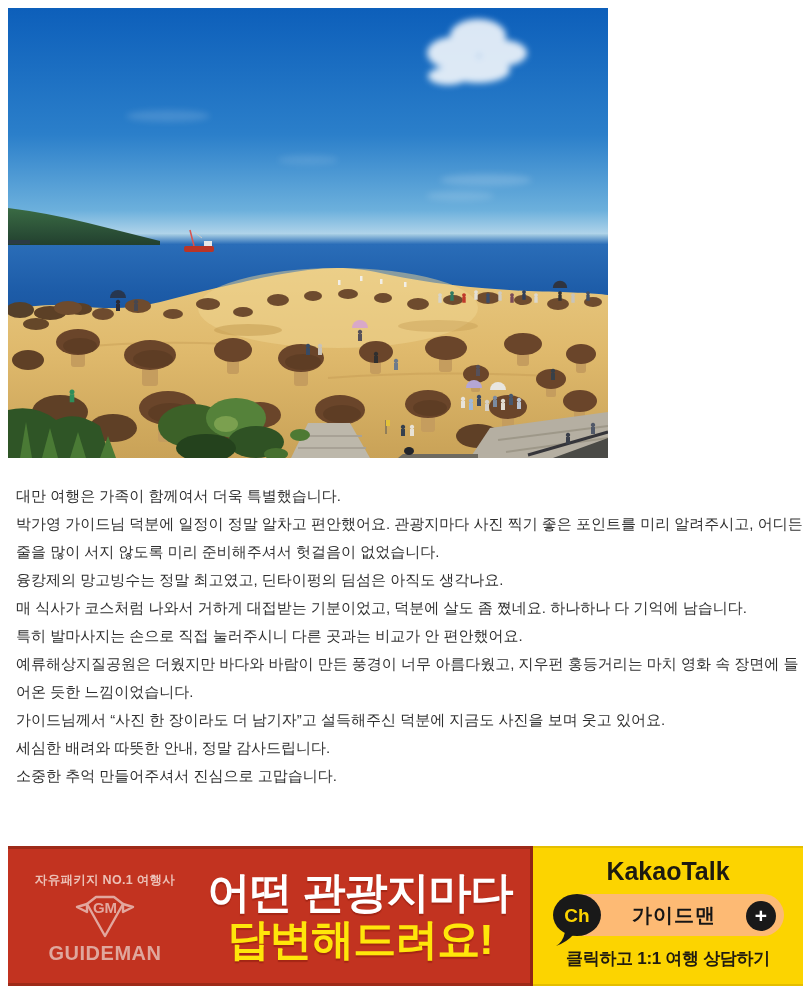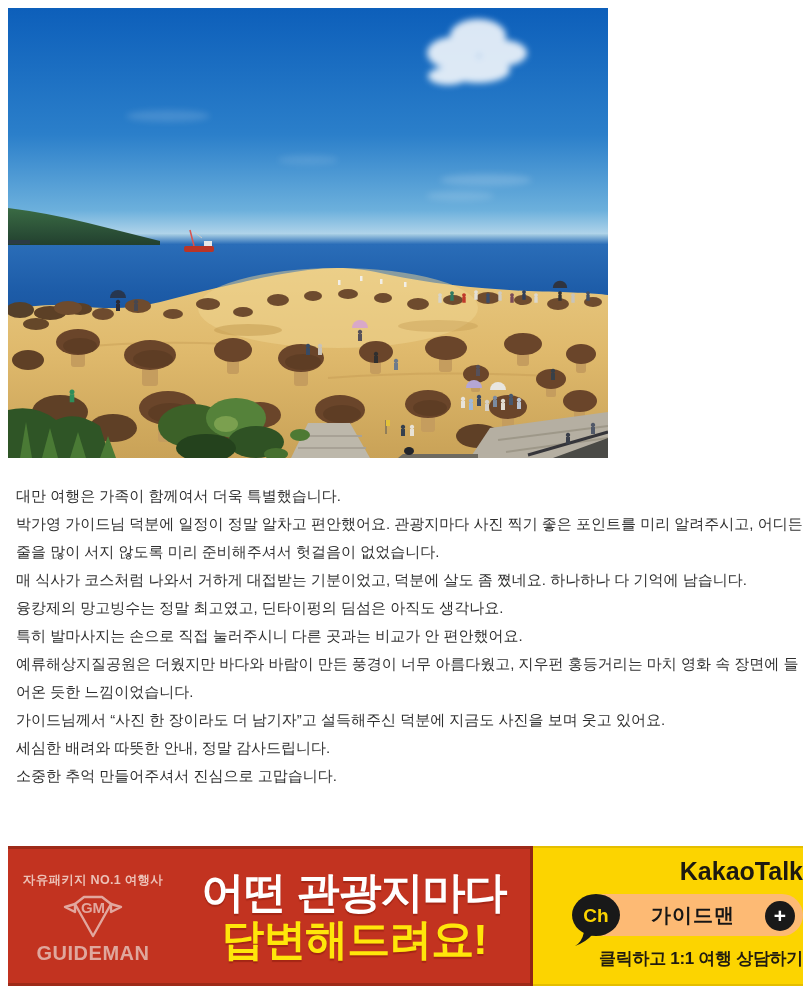--- a/index.html
+++ b/index.html
@@ -10,33 +10,33 @@
   .photo-wrap svg{display:block;}
 
   
   .review{margin:24px 8px 0 16px;width:795px;color:#2f2f2f;font-size:15px;line-height:28px;word-break:break-all;}
   .review p{margin:0;}
 
   
   .banner{display:flex;width:795px;height:140px;margin:56px 0 0 8px;}
   .banner-red{width:522px;background:#c23320;display:flex;
               box-shadow:inset 0 3px 0 #9e2a18, inset 0 -3px 0 #9e2a18;}
-  .logo-block{width:170px;display:flex;flex-direction:column;align-items:center;justify-content:center;padding-top:4px;}
+  .logo-block{width:170px;display:flex;flex-direction:column;align-items:center;justify-content:center;padding-top:4px;padding-left:12px;}
   .tagline{font-size:12.5px;font-weight:600;color:#ecc0b6;letter-spacing:.3px;}
   .gm-diamond{margin:5px 0 2px 0;}
   .brand{font-size:20px;font-weight:600;color:#dfa79d;letter-spacing:.5px;}
   .center-block{flex:1;display:flex;flex-direction:column;align-items:center;justify-content:center;line-height:1.1;
                 font-weight:800;font-size:43px;letter-spacing:-1px;
                 text-shadow:0 2px 1px rgba(110,15,0,.35);}
   .q-line1{color:#ffffff;}
   .q-line2{color:#ffe60a;}
 
   .banner-yellow{width:273px;background:#fcd400;border-left:3px solid #8f2414;box-sizing:border-box;
                  box-shadow:inset 0 2px 0 #e4be00, inset 0 -2px 0 #e4be00;
-                 display:flex;flex-direction:column;align-items:flex-end;}
+                 display:flex;flex-direction:column;align-items:center;}
   .kakao-logo{margin-top:13px;font-size:25px;color:#1d1a10;line-height:1;}
   .kakao-logo .k-light{font-weight:600;}
   .kakao-logo .k-bold{font-weight:900;}
   .channel-row{position:relative;margin-top:9px;width:232px;height:44px;}
   .pill{position:absolute;left:12px;top:1px;width:220px;height:42px;background:#fdba74;border-radius:21px;
         display:flex;align-items:center;justify-content:center;}
   .channel-name{font-size:20px;font-weight:600;color:#151515;letter-spacing:1px;}
   .ch-bubble{position:absolute;left:0;top:0;width:50px;height:54px;}
   .plus-btn{position:absolute;right:8px;top:7px;width:30px;height:30px;background:#191919;border-radius:50%;
             color:#fff;font-size:21px;font-weight:700;display:flex;align-items:center;justify-content:center;line-height:0;}
@@ -279,22 +279,22 @@
       <rect x="372" y="271" width="2.5" height="5"></rect>
           <rect x="396" y="274" width="2.5" height="5"></rect>
     </g>
   </g>
 </svg>
 </div>
 
 <div class="review">
   <p>대만 여행은 가족이 함께여서 더욱 특별했습니다.</p>
   <p>박가영 가이드님 덕분에 일정이 정말 알차고 편안했어요. 관광지마다 사진 찍기 좋은 포인트를 미리 알려주시고, 어디든 줄을 많이 서지 않도록 미리 준비해주셔서 헛걸음이 없었습니다.</p>
+  <p>융캉제의 망고빙수는 정말 최고였고, 딘타이펑의 딤섬은 아직도 생각나요.</p>
   <p>매 식사가 코스처럼 나와서 거하게 대접받는 기분이었고, 덕분에 살도 좀 쪘네요. 하나하나 다 기억에 남습니다.</p>
-  <p>융캉제의 망고빙수는 정말 최고였고, 딘타이펑의 딤섬은 아직도 생각나요.</p>
   <p>특히 발마사지는 손으로 직접 눌러주시니 다른 곳과는 비교가 안 편안했어요.</p>
   <p>예류해상지질공원은 더웠지만 바다와 바람이 만든 풍경이 너무 아름다웠고, 지우펀 홍등거리는 마치 영화 속 장면에 들어온 듯한 느낌이었습니다.</p>
   <p>가이드님께서 “사진 한 장이라도 더 남기자”고 설득해주신 덕분에 지금도 사진을 보며 웃고 있어요.</p>
   <p>세심한 배려와 따뜻한 안내, 정말 감사드립니다.</p>
   <p>소중한 추억 만들어주셔서 진심으로 고맙습니다.</p>
 </div>
 
 <div class="banner">
   <div class="banner-red">
     <div class="logo-block">

